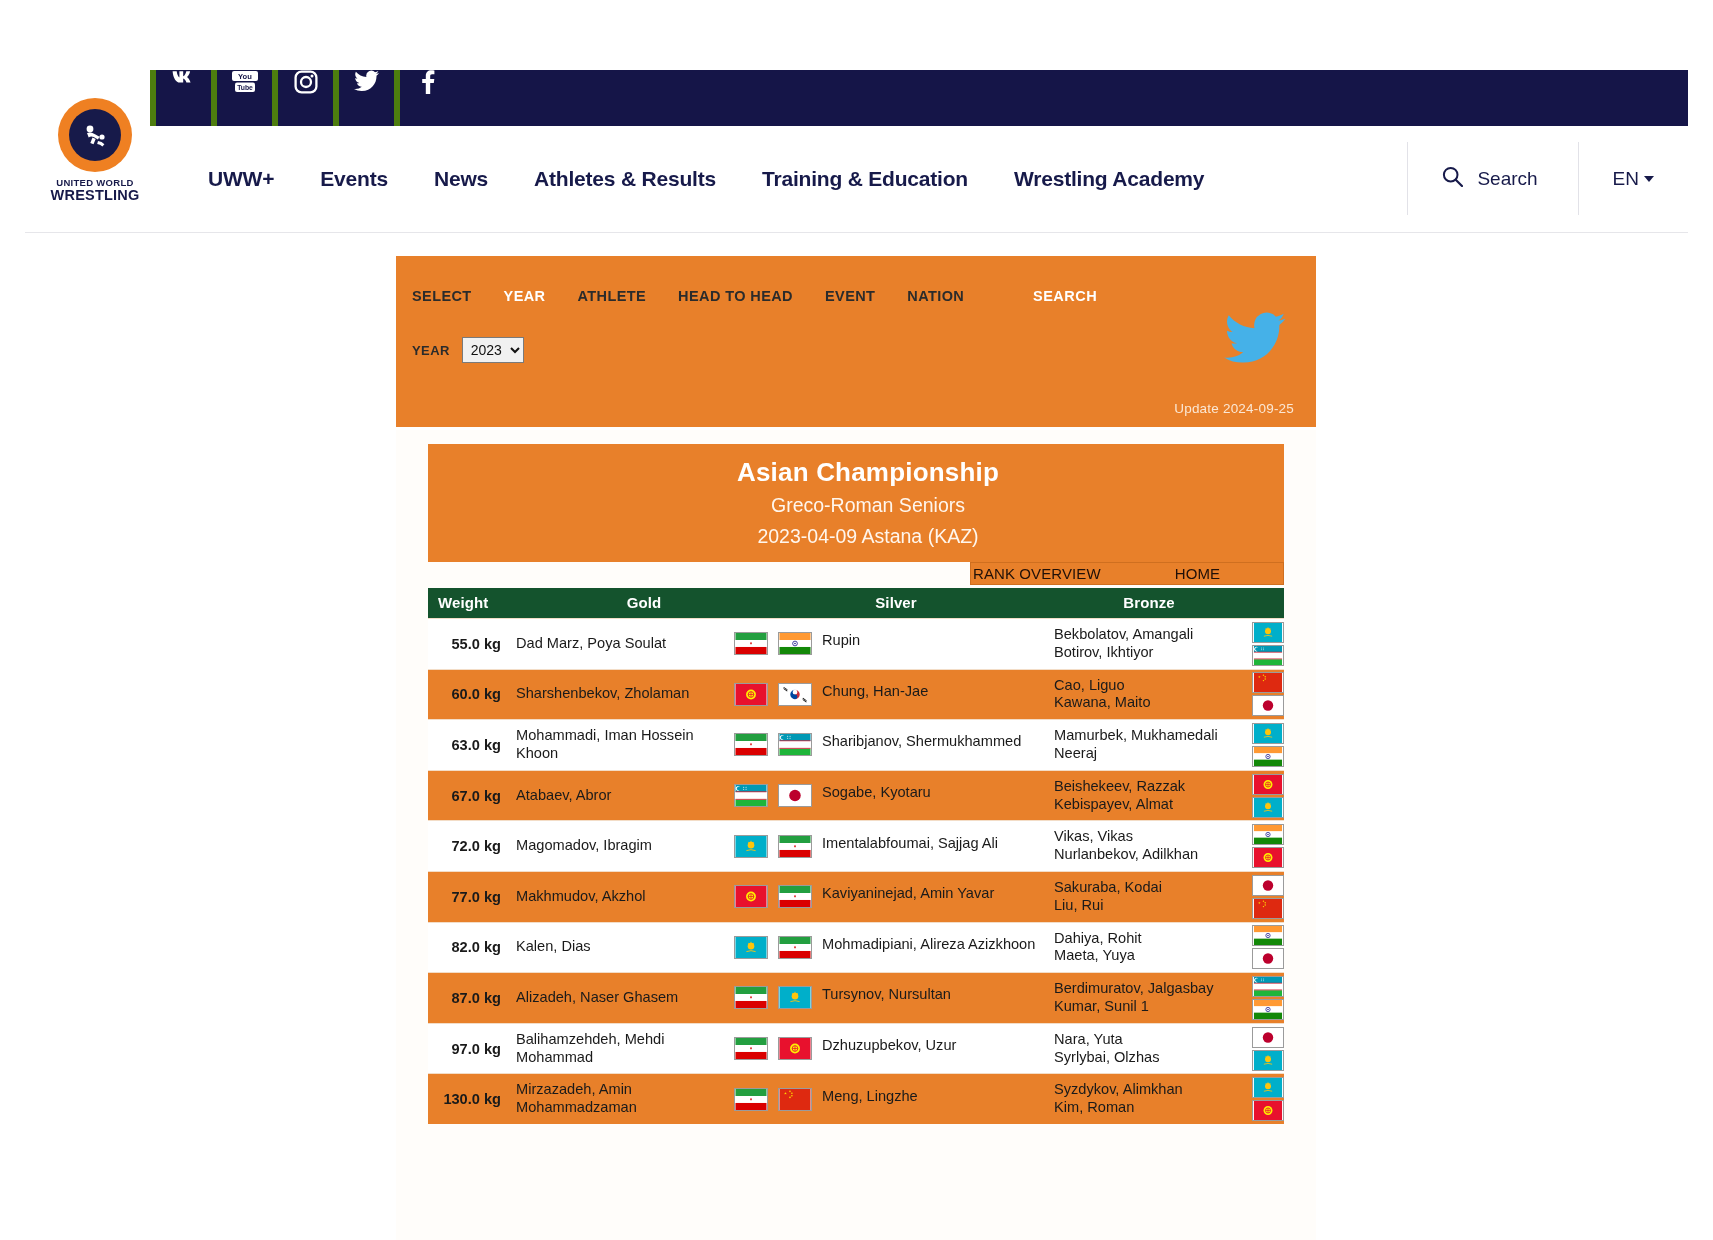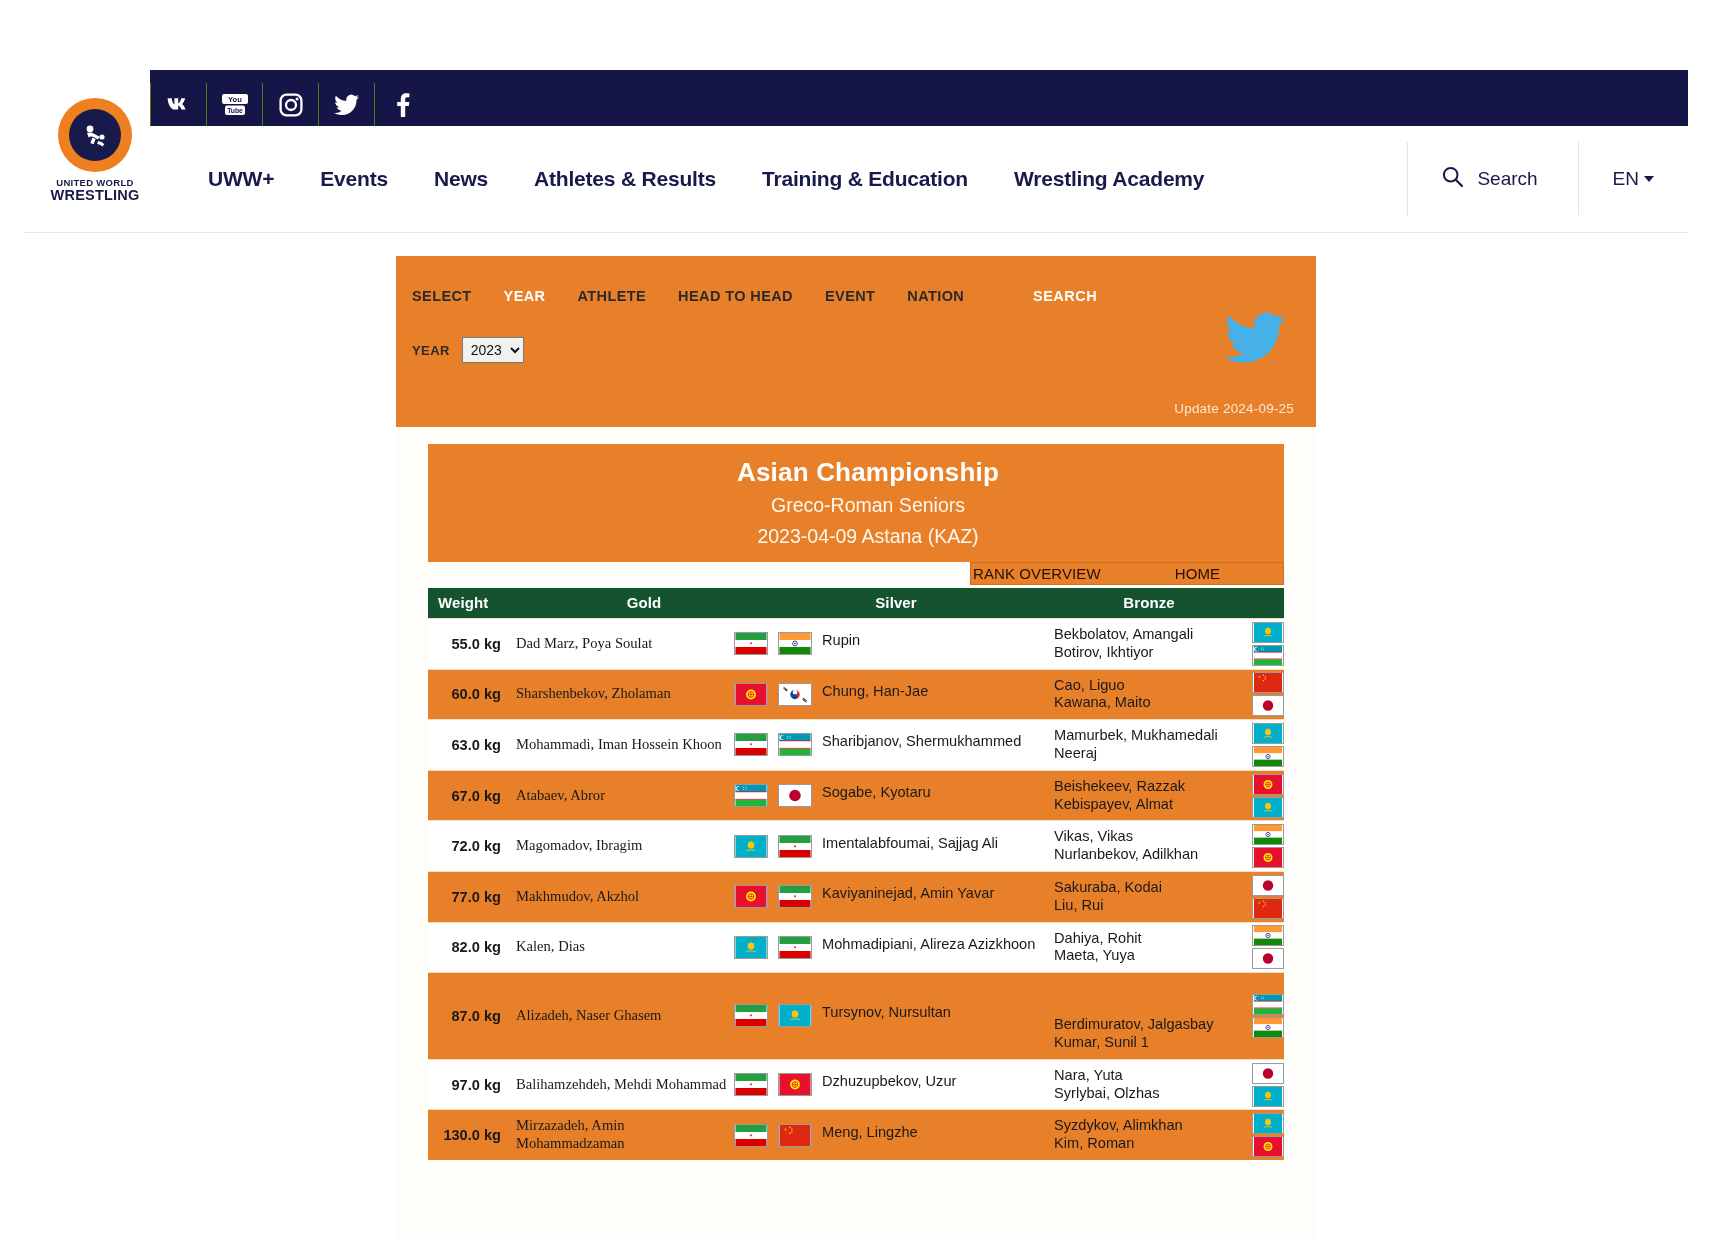--- a/index.html
+++ b/index.html
@@ -46,22 +46,22 @@
     background:#151548;
     display:flex;align-items:center;
   }
   #topbar-links{display:flex;align-items:center;gap:0;padding-left:32px;flex:1;}
   #topbar-links a{
     color:#c9cada;font-size:13.5px;text-decoration:none;
     padding:0 14px;white-space:nowrap;letter-spacing:.15px;
   }
   #topbar-social{display:flex;align-items:stretch;height:56px;}
   .soc{
-    width:55px;display:flex;align-items:center;justify-content:center;
-    border-left:1px solid #4d7c0f;color:#fff;margin-top:13px;
+    width:55px;display:flex;align-items:flex-start;justify-content:center;
+    border-left:6px solid #4d7c0f;color:#fff;
   }
   .soc svg{display:block;}
 
   
   #mainnav{
     position:absolute;left:142px;top:56px;width:1521px;height:105px;
     display:flex;align-items:center;justify-content:center;
   }
   #mainnav-links{display:flex;align-items:center;flex:1;padding-left:18px;}
   #mainnav-links a{
@@ -168,21 +168,21 @@
   .td-weight{font-weight:bold;text-align:right;padding-right:9px !important;font-size:14.6px;}
   .names{line-height:1.22;}
   .names div{white-space:nowrap;}
   .flagstack{display:flex;flex-direction:column;gap:2px;}
 
   
   .flag{width:34px;height:23px;border:1px solid #9b9b9b;box-sizing:border-box;display:block;flex:none;background:#fff;}
   .flag.sm{width:32px;height:21px;}
 
   .gold-cell{padding-right:10px !important;}
-  .gold-inner{display:flex;align-items:center;justify-content:space-between;padding-left:6px;font-family:Liberation Serif, serif;}
+  .gold-inner{display:flex;align-items:center;justify-content:space-between;padding-left:6px;}
   .silver-inner{display:flex;align-items:flex-start;gap:10px;}
   .bronze-inner{display:flex;align-items:center;gap:9px;}
 </style>
 </head>
 <body>
 
 <div id="site-header">
 
   <div class="logo-box">
     <div class="logo-mark">
@@ -697,21 +697,21 @@
                 <rect width="34" height="23" fill="#00afca"></rect>
                <circle cx="17" cy="10" r="3.6" fill="#fec50c"></circle>
                <path d="M17 4.6 l.9 2.4 2.5-.6-1.6 2 1.9 1.7-2.6.1.3 2.5-1.4-2-1.4 2 .3-2.5-2.6-.1 1.9-1.7-1.6-2 2.5.6z" fill="#fec50c"></path>
                <path d="M12 16 q5 -2 10 0" stroke="#fec50c" stroke-width="1" fill="none"></path>
               </svg>
       <span class="names">Tursynov, Nursultan</span>
     </div>
           </td>
           <td>
             <div class="bronze-inner" style="position: relative; justify-content: flex-start;">
-      <span class="names" style="padding-right: 46px; margin-top: 36px;">
+      <span class="names" style="padding-right: 46px;">
                 <div>Berdimuratov, Jalgasbay</div>
                 <div>Kumar, Sunil 1</div>
               </span>
       <span class="flagstack" style="position: absolute; right: 0px; top: 50%; transform: translateY(-50%);">
                 <svg class="flag sm" viewBox="0 0 34 23">
                   <rect width="34" height="7.1" fill="#1eb53a" transform="translate(0,15.9)"></rect>
                <rect width="34" height="7.6" fill="#0099b5"></rect>
                <rect y="7.6" width="34" height="8.3" fill="#ffffff"></rect>
                <rect y="7" width="34" height="0.9" fill="#ce1126"></rect>
                <rect y="15.2" width="34" height="0.9" fill="#ce1126"></rect>

